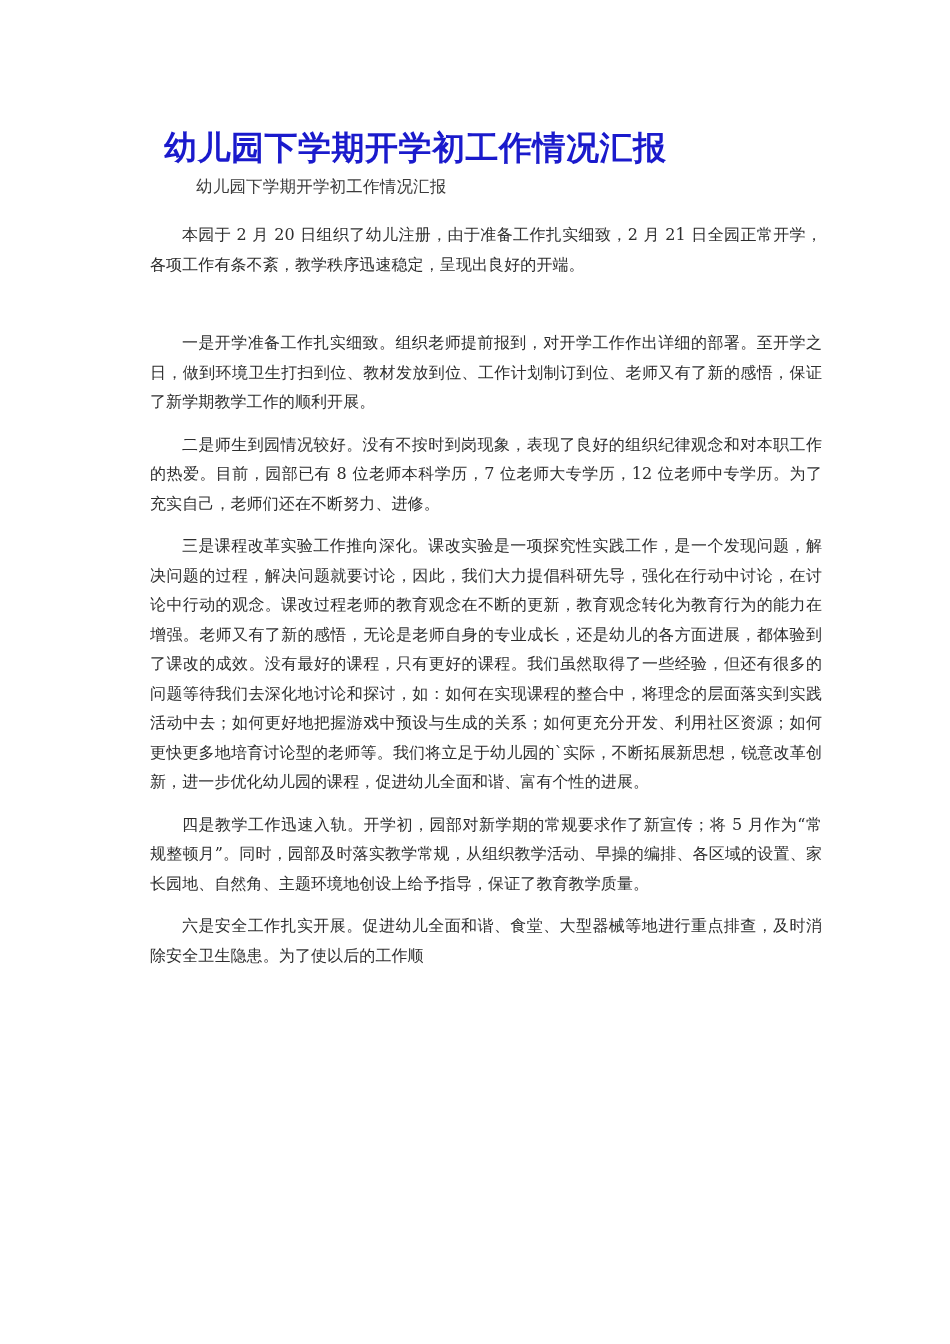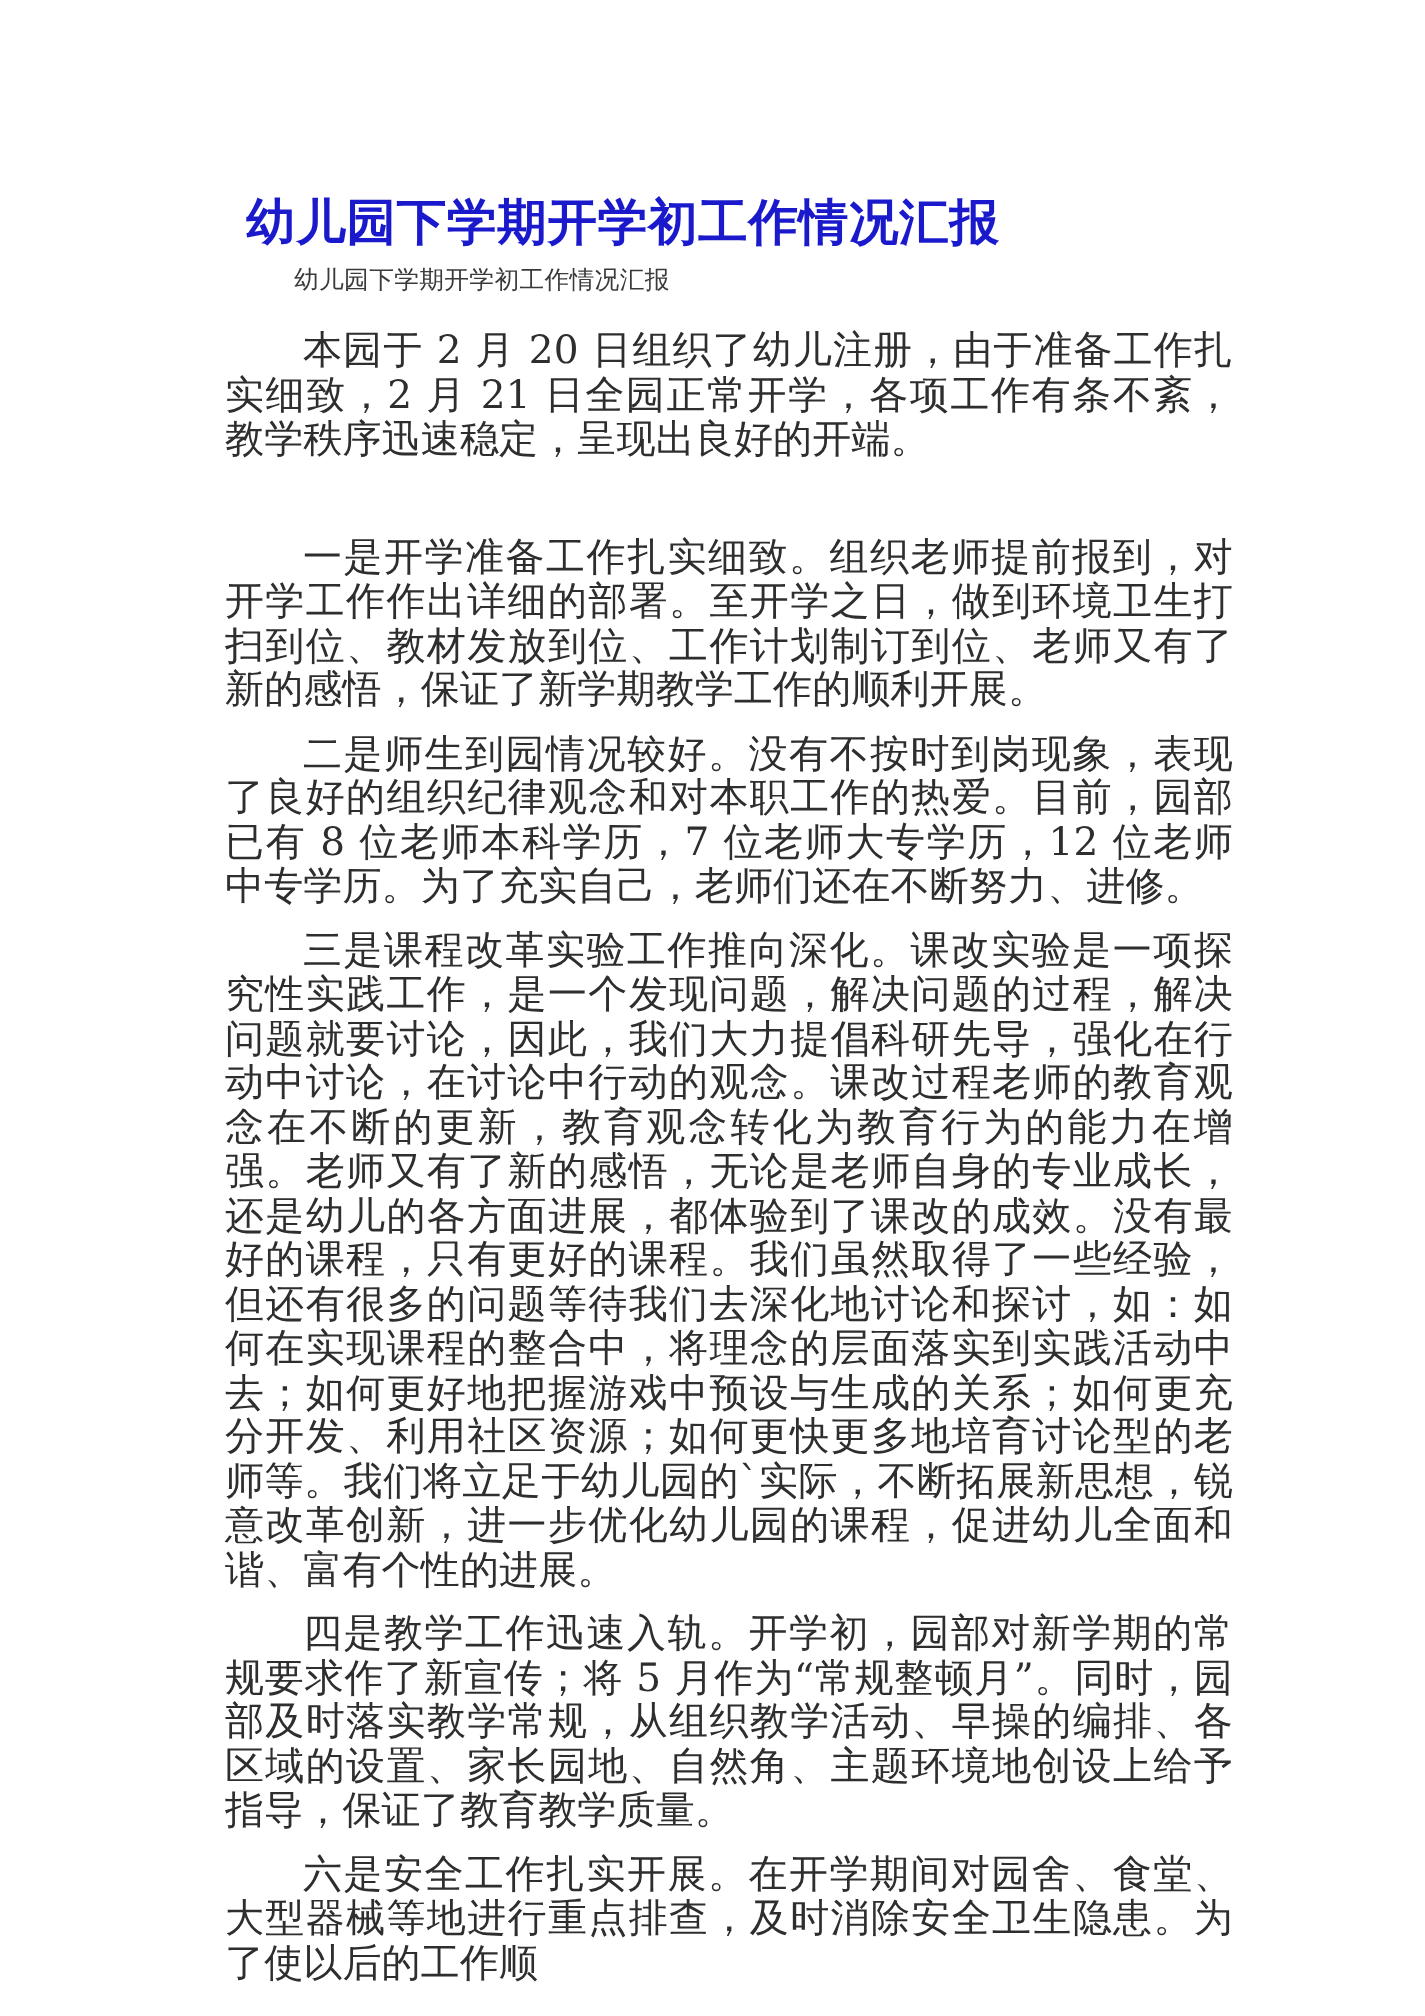--- a/index.html
+++ b/index.html
@@ -50,21 +50,21 @@
     margin: 7px 0 0 46px;
     letter-spacing: 0.2px;
   }
 
   .body-block {
     margin-top: 20px;
   }
 
   p.para {
     font-family: "DejaVu Serif", "Liberation Serif", serif;
-    font-size: 26px;
+    font-size: 16px;
     color: #2e2e2e;
     line-height: 29.5px;
     letter-spacing: 0.1px;
     text-align: justify;
     text-justify: inter-ideograph;
     text-indent: 2em;
     margin: 0 0 13px 0;
     word-break: break-all;
   }
 
@@ -91,17 +91,17 @@
 
       <p class="para">一是开学准备工作扎实细致。组织老师提前报到，对开学工作作出详细的部署。至开学之日，做到环境卫生打扫到位、教材发放到位、工作计划制订到位、老师又有了新的感悟，保证了新学期教学工作的顺利开展。</p>
 
       <p class="para">二是师生到园情况较好。没有不按时到岗现象，表现了良好的组织纪律观念和对本职工作的热爱。目前，园部已有 8 位老师本科学历，7 位老师大专学历，12 位老师中专学历。为了充实自己，老师们还在不断努力、进修。</p>
 
       <p class="para">三是课程改革实验工作推向深化。课改实验是一项探究性实践工作，是一个发现问题，解决问题的过程，解决问题就要讨论，因此，我们大力提倡科研先导，强化在行动中讨论，在讨论中行动的观念。课改过程老师的教育观念在不断的更新，教育观念转化为教育行为的能力在增强。老师又有了新的感悟，无论是老师自身的专业成长，还是幼儿的各方面进展，都体验到了课改的成效。没有最好的课程，只有更好的课程。我们虽然取得了一些经验，但还有很多的问题等待我们去深化地讨论和探讨，如：如何在实现课程的整合中，将理念的层面落实到实践活动中去；如何更好地把握游戏中预设与生成的关系；如何更充分开发、利用社区资源；如何更快更多地培育讨论型的老师等。我们将立足于幼儿园的`实际，不断拓展新思想，锐意改革创新，进一步优化幼儿园的课程，促进幼儿全面和谐、富有个性的进展。</p>
 
       <p class="para">四是教学工作迅速入轨。开学初，园部对新学期的常规要求作了新宣传；将 5 月作为“常规整顿月”。同时，园部及时落实教学常规，从组织教学活动、早操的编排、各区域的设置、家长园地、自然角、主题环境地创设上给予指导，保证了教育教学质量。</p>
 
 
-      <p class="para last">六是安全工作扎实开展。在开学期间对园舍、食堂、大型器械等地进行重点排查，及时消除安全卫生隐患。为了使以后的工作顺</p>
+      <p class="para last">六是安全工作扎实开展。促进幼儿全面和谐、食堂、大型器械等地进行重点排查，及时消除安全卫生隐患。为了使以后的工作顺</p>
     </div>
 
   </div>
 </div>
 
 </body></html>

